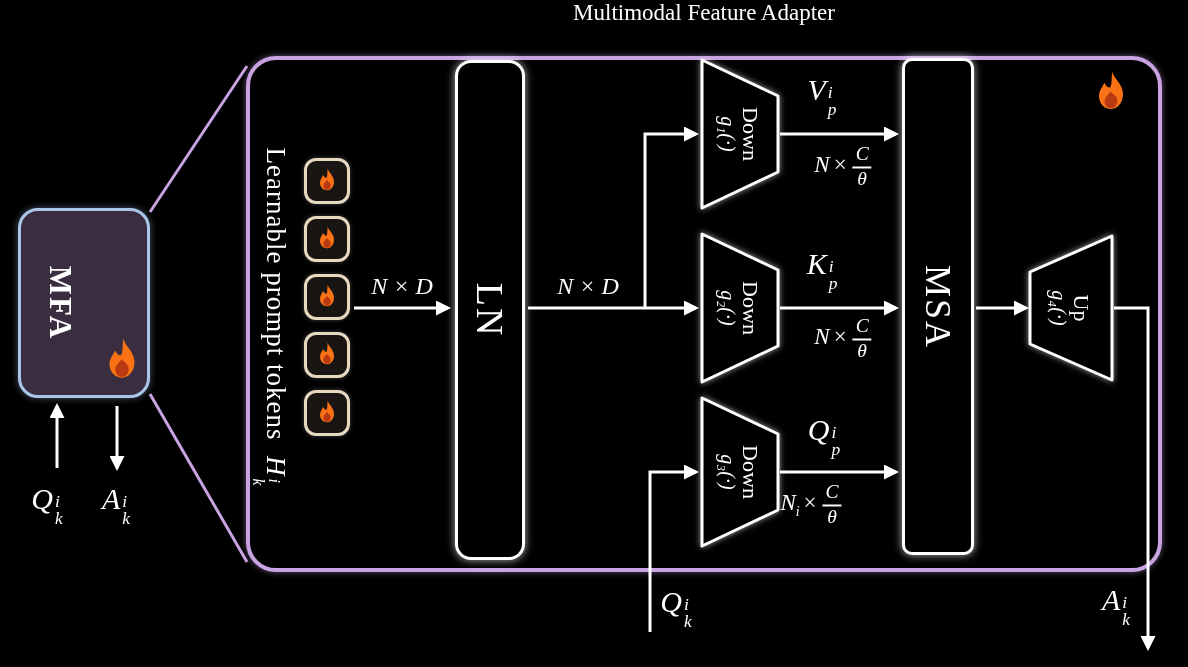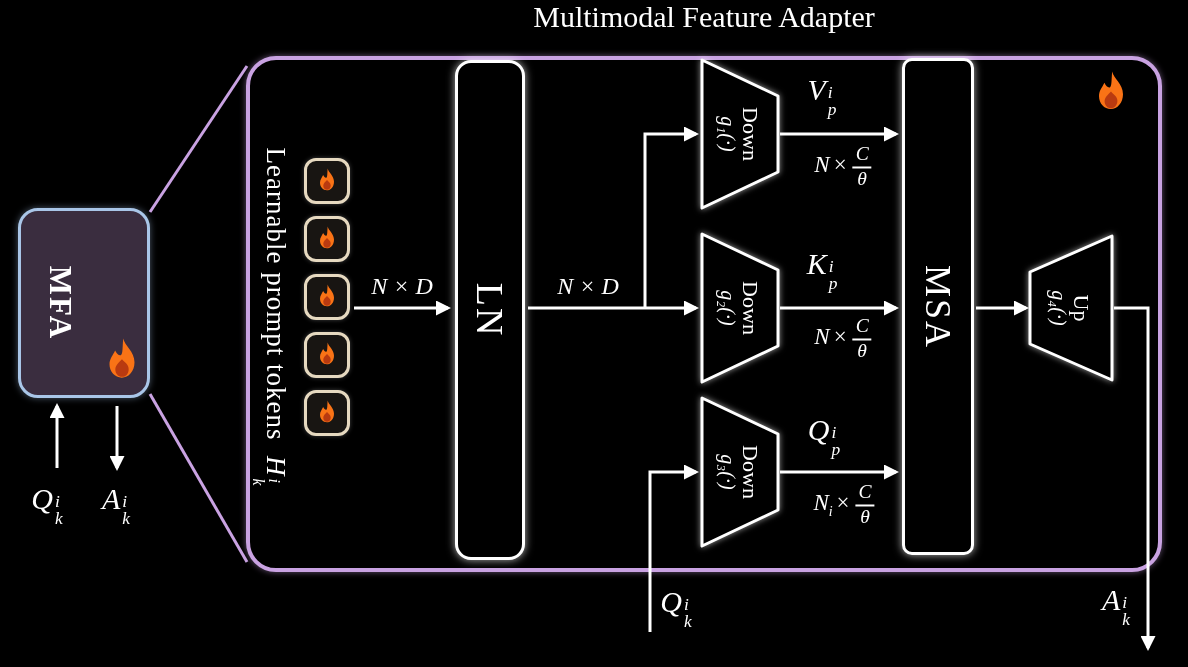--- a/index.html
+++ b/index.html
@@ -2,21 +2,21 @@
 <html style="--accent-purple: #c9a2e2; --accent-blue: #a9c6e8; --mfa-fill: #3a2d3f; --token-border: #e6d9c0; --flame-orange: #f97316; --flame-core: #b93a10;"><head>
 <meta charset="utf-8">
 <style>
   html,body{margin:0;padding:0;background:#000;}
   .canvas{position:relative;width:1188px;height:667px;background:#000;overflow:hidden;
           font-family:"Liberation Serif",serif;color:#fff;}
   
   .ctr{position:absolute;transform:translate(-50%,-50%);white-space:nowrap;z-index:6;text-align:center;}
   .rot{position:absolute;transform:translate(-50%,-50%) rotate(90deg);white-space:nowrap;z-index:6;text-align:center;}
   
-  #title{left:246px;top:0;width:916px;position:absolute;text-align:center;font-size:30px;z-index:6;}
+  #title{left:246px;top:0;width:916px;position:absolute;text-align:center;font-size:23px;z-index:6;}
   
   #mfa-box{position:absolute;left:18px;top:208px;width:132px;height:190px;box-sizing:border-box;
            background:var(--mfa-fill,#3a2d3f);border:3px solid var(--accent-blue,#a9c6e8);
            border-radius:20px;box-shadow:0 0 7px rgba(169,198,232,.45);z-index:1;}
   #mfa-label{left:60px;top:303px;font-size:31px;font-weight:bold;letter-spacing:2px;}
   #mfa-flame{position:absolute;left:122px;top:361px;width:50px;height:50px;transform:translate(-50%,-50%);z-index:6;}
   #qk-in-label{left:47px;top:506px;}
   #ak-out-label{left:116px;top:506px;}
   
   #big-box{position:absolute;left:246px;top:56px;width:916px;height:516px;box-sizing:border-box;
@@ -46,21 +46,21 @@
   #trap-text-3{left:739px;top:472px;}
   #up-text{left:1070px;top:308px;}
   
   .mlabel{font-size:30px;font-style:italic;}
   #out-lbl-1{left:822px;top:97px;}
   #out-lbl-2{left:822px;top:271px;}
   #out-lbl-3{left:824px;top:437px;}
   .dimlabel{font-size:23px;}
   #dim-lbl-1{left:843px;top:167px;}
   #dim-lbl-2{left:843px;top:339px;}
-  #dim-lbl-3{left:844px;top:505px;}
+  #dim-lbl-3{left:811px;top:505px;}
   #lbl-dim-in{left:402px;top:286px;font-size:24px;font-style:italic;}
   #lbl-dim-mid{left:588px;top:286px;font-size:24px;font-style:italic;}
   #q-bottom-label{left:676px;top:609px;}
   #a-bottom-label{left:1116px;top:607px;}
   
   .math{font-style:italic;}
   .ss{display:inline-flex;flex-direction:column;align-items:flex-start;font-size:.58em;line-height:1;
       margin-left:2px;transform:translateY(-0.12em);font-style:italic;}
   .subi{font-size:.6em;font-style:italic;}
   .times{margin:0 4px;font-style:normal;}

